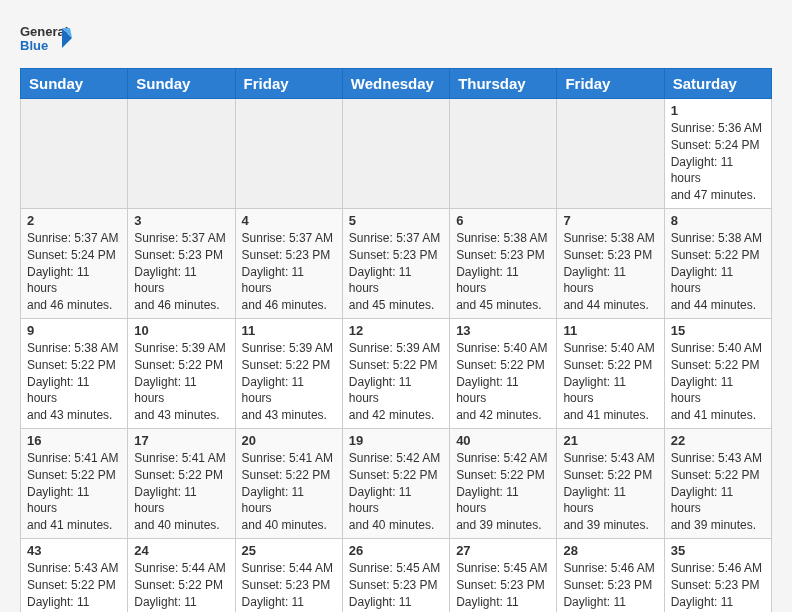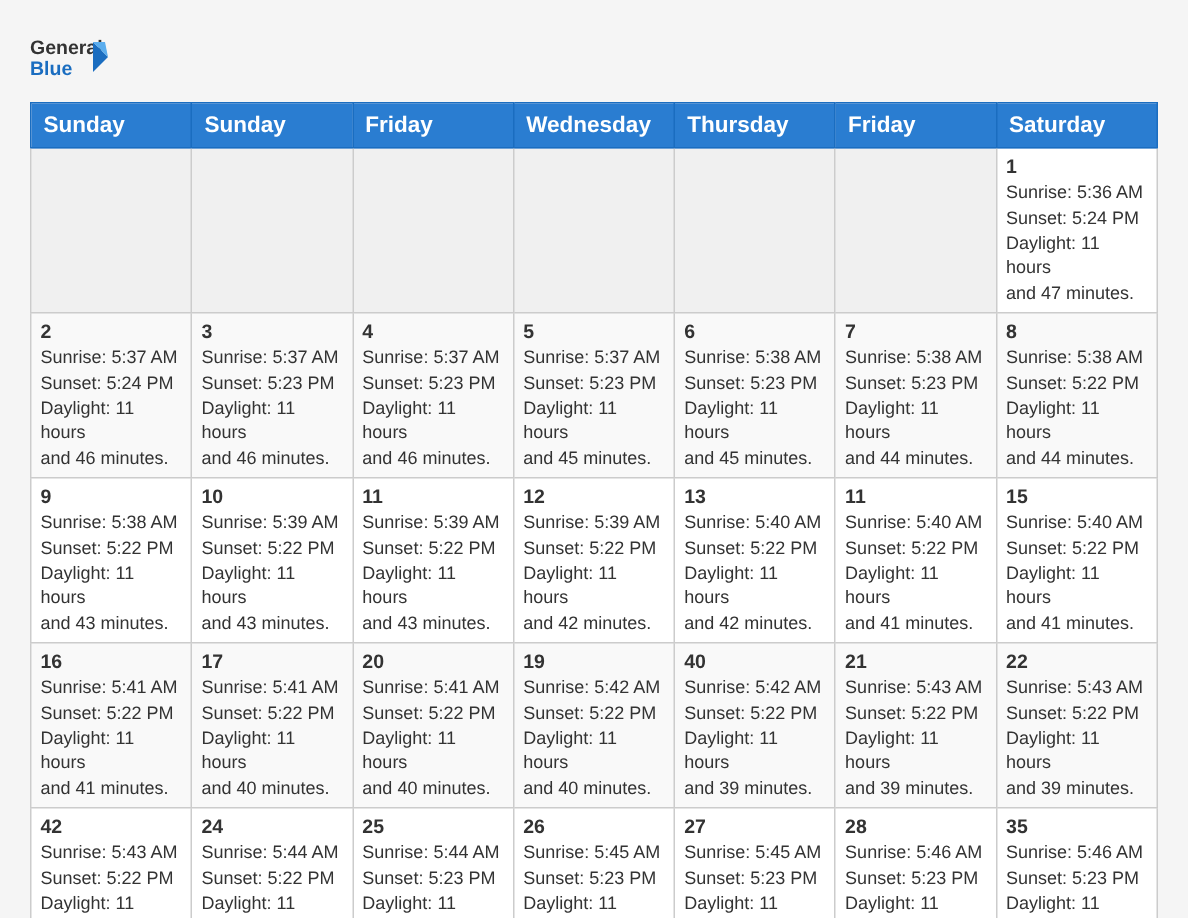--- a/index.html
+++ b/index.html
@@ -276,21 +276,21 @@
         <td>
           <span class="day-number">22</span>
           <div class="day-info" style="white-space: pre-line;">Sunrise: 5:43 AM
 Sunset: 5:22 PM
 Daylight: 11 hours
 and 39 minutes.</div>
         </td>
       </tr>
       <tr>
         <td>
-          <span class="day-number">42</span>
+          <span class="day-number">43</span>
           <div class="day-info" style="white-space: pre-line;">Sunrise: 5:43 AM
 Sunset: 5:22 PM
 Daylight: 11 hours
 and 38 minutes.</div>
         </td>
         <td>
           <span class="day-number">24</span>
           <div class="day-info" style="white-space: pre-line;">Sunrise: 5:44 AM
 Sunset: 5:22 PM
 Daylight: 11 hours

